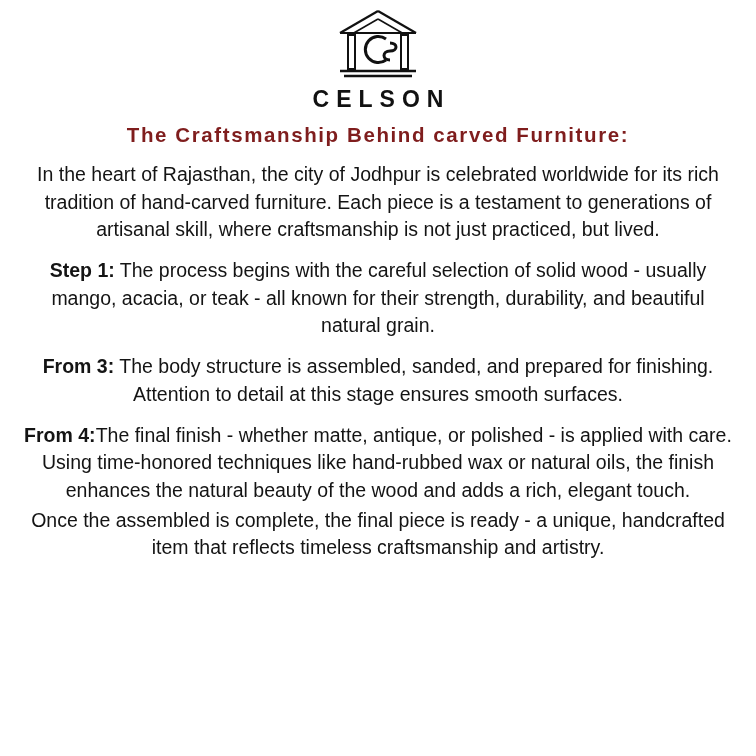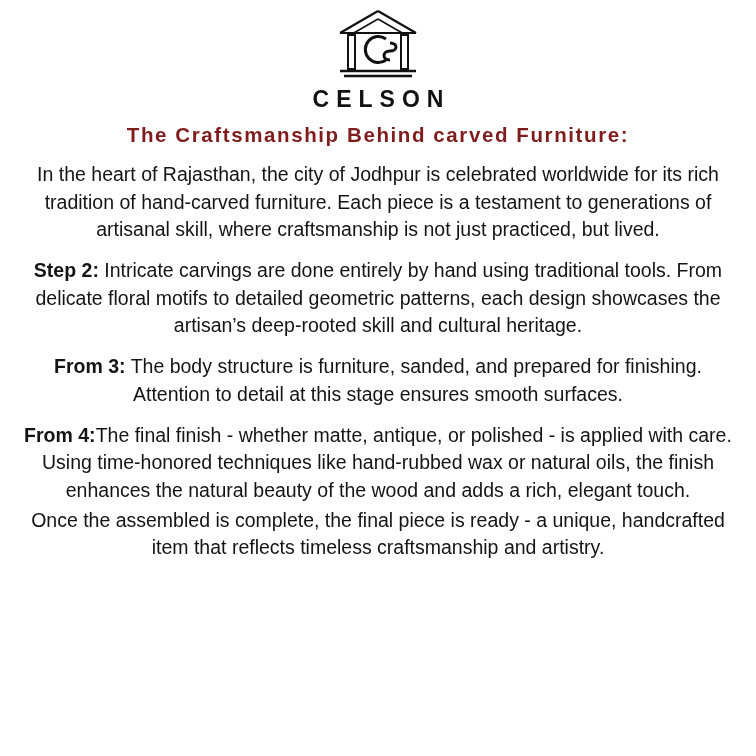--- a/index.html
+++ b/index.html
@@ -95,22 +95,22 @@
       <path d="M60 35 c8 0 8 8 0 8 c-8 0 -8 9 0 9" fill="none" stroke="#111" stroke-width="3"></path>
     </svg>
   </div>
 
   <div class="brand">CELSON</div>
 
   <div class="headline">The Craftsmanship Behind carved Furniture:</div>
 
   <p class="para p-intro">In the heart of Rajasthan, the city of Jodhpur is celebrated worldwide for its rich tradition of hand-carved furniture. Each piece is a testament to generations of artisanal skill, where craftsmanship is not just practiced, but lived.</p>
 
+  <p class="para p-s1"><span class="step">Step 1:</span><span>  The process begins with the careful selection of solid wood - usually mango, acacia, or teak - all known for their strength, durability, and beautiful natural grain.</span></p>
 
-  <p class="para p-s2"><span class="step">Step 2:</span><span> Intricate carvings are done entirely by hand using traditional tools. From delicate floral motifs to detailed geometric patterns, each design showcases the artisan’s deep-rooted skill and cultural heritage.</span></p>
 
-  <p class="para p-s3"><span class="step">From 3:</span><span> The body structure is furniture, sanded, and prepared for finishing. Attention to detail at this stage ensures smooth surfaces.</span></p>
+  <p class="para p-s3"><span class="step">From 3:</span><span> The body structure is assembled, sanded, and prepared for finishing. Attention to detail at this stage ensures smooth surfaces.</span></p>
 
   <p class="para p-s4 tight"><span class="step">From 4:</span><span>The final finish - whether matte, antique, or polished - is applied with care. Using time-honored techniques like hand-rubbed wax or natural oils, the finish enhances the natural beauty of the wood and adds a rich, elegant touch.</span></p>
 
   <p class="para p-final">Once the assembled is complete, the final piece is ready - a unique, handcrafted item that reflects timeless craftsmanship and artistry.</p>
 
 </div>
 
 </body></html>

